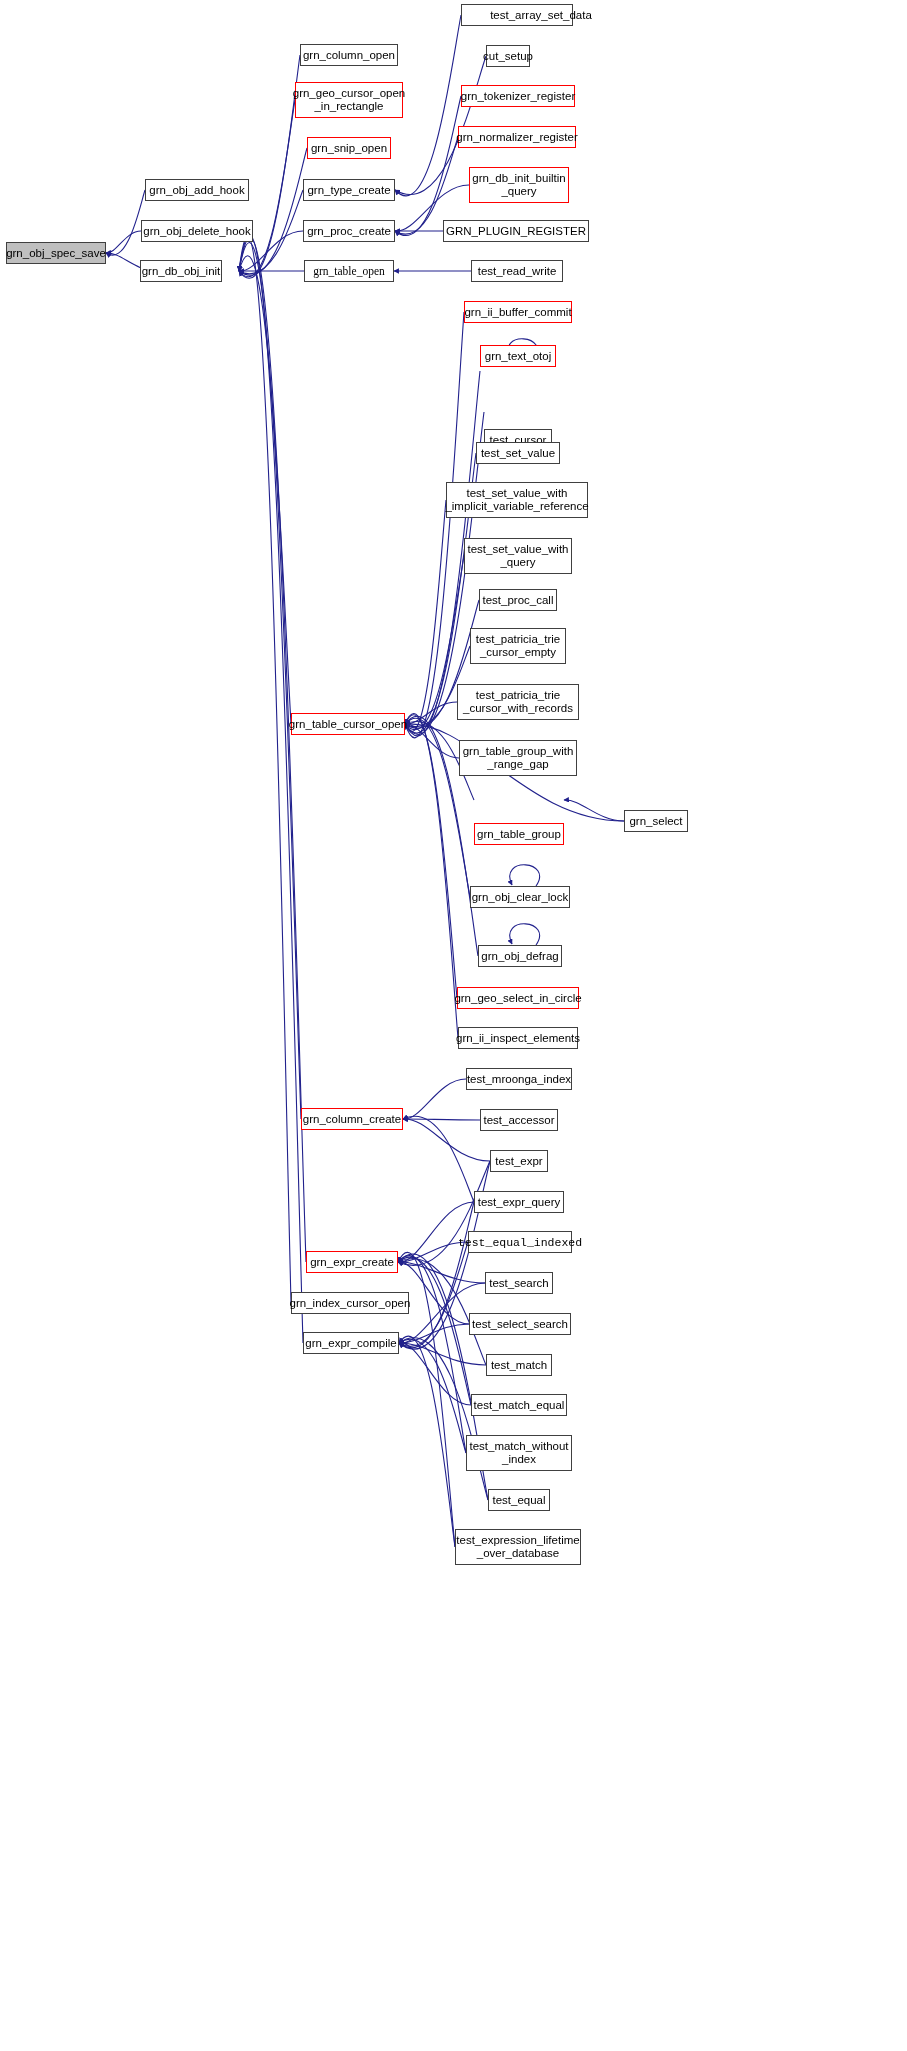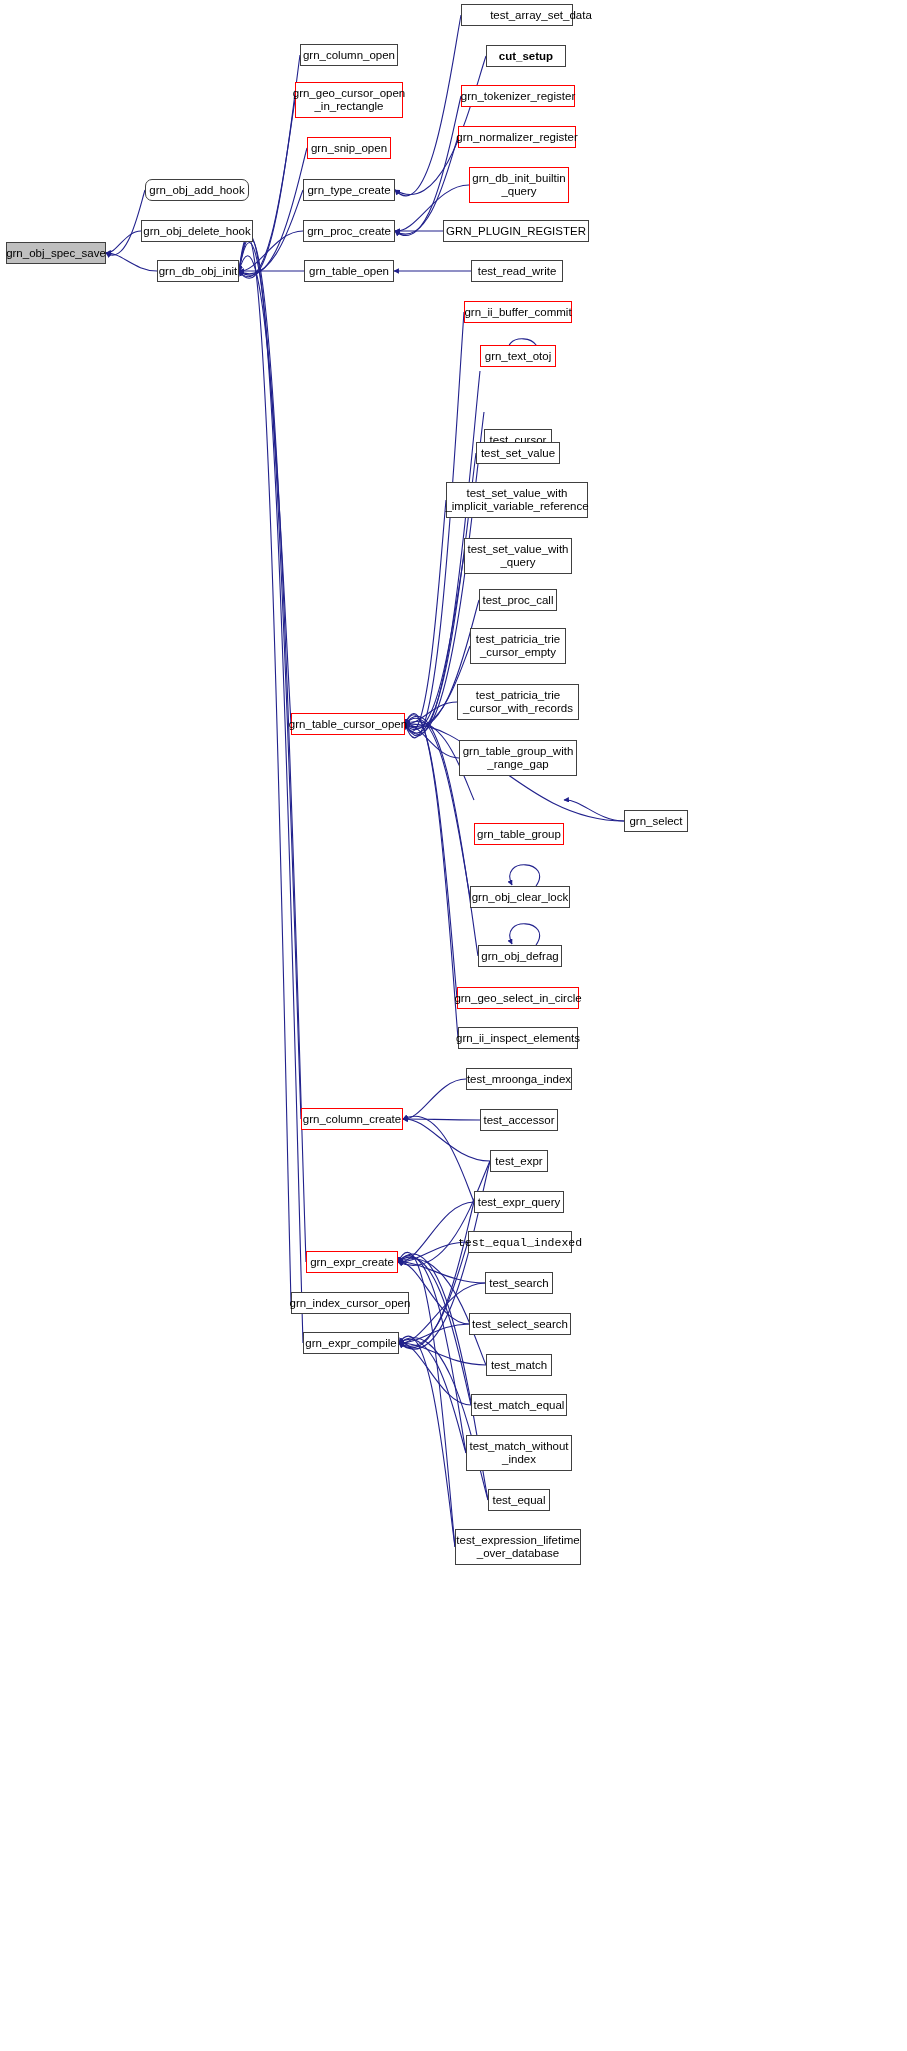--- a/index.html
+++ b/index.html
@@ -120,32 +120,32 @@
         <path d="M 469 1324 C 437.5 1324, 420 1343.95, 399 1343" marker-end="url(#arrow)"></path>
         <path d="M 486 1365 C 446.85 1365, 425.1 1341.9, 399 1343" marker-end="url(#arrow)"></path>
         <path d="M 471 1405 C 438.6 1405, 420.6 1339.9, 399 1343" marker-end="url(#arrow)"></path>
         <path d="M 466 1453 C 455.95 1420, 435.85 1318.8, 399 1343" marker-end="url(#arrow)"></path>
         <path d="M 488 1500 C 474.65 1452.9, 447.95 1308.46, 399 1343" marker-end="url(#arrow)"></path>
         <path d="M 455 1547 C 446.6 1485.8, 429.8 1298.12, 399 1343" marker-end="url(#arrow)"></path>
       </g>
   </svg>
   <div id="nodes">
       <div class="node root" style="left: 6px; top: 242px; width: 100px; height: 22px;">grn_obj_spec_save</div>
-      <div class="node" style="left: 145px; top: 179px; width: 104px; height: 22px; border-radius: 7px;">grn_obj_add_hook</div>
+      <div class="node" style="left: 145px; top: 179px; width: 104px; height: 22px;">grn_obj_add_hook</div>
       <div class="node" style="left: 141px; top: 220px; width: 112px; height: 22px;">grn_obj_delete_hook</div>
-      <div class="node" style="left: 157px; top: 260px; width: 82px; height: 22px;">grn_db_obj_init</div>
+      <div class="node" style="left: 140px; top: 260px; width: 82px; height: 22px;">grn_db_obj_init</div>
       <div class="node" style="left: 300px; top: 44px; width: 98px; height: 22px;">grn_column_open</div>
       <div class="node red" style="left: 295px; top: 82px; width: 108px; height: 36px;">grn_geo_cursor_open
 _in_rectangle</div>
       <div class="node red" style="left: 307px; top: 137px; width: 84px; height: 22px;">grn_snip_open</div>
       <div class="node" style="left: 303px; top: 179px; width: 92px; height: 22px;">grn_type_create</div>
       <div class="node" style="left: 303px; top: 220px; width: 92px; height: 22px;">grn_proc_create</div>
-      <div class="node" style="left: 304px; top: 260px; width: 90px; height: 22px;">grn_table_open</div>
+      <div class="node" style="left: 304px; top: 260px; width: 90px; height: 22px; font-family: Liberation Serif, serif;">grn_table_open</div>
       <div class="node" style="left: 461px; top: 4px; width: 112px; height: 22px; padding-left: 48px;">test_array_set_data</div>
-      <div class="node" style="left: 486px; top: 45px; width: 80px; height: 22px; font-weight: bold;">cut_setup</div>
+      <div class="node" style="left: 486px; top: 45px; width: 44px; height: 22px;">cut_setup</div>
       <div class="node red" style="left: 461px; top: 85px; width: 114px; height: 22px;">grn_tokenizer_register</div>
       <div class="node red" style="left: 458px; top: 126px; width: 118px; height: 22px;">grn_normalizer_register</div>
       <div class="node red" style="left: 469px; top: 167px; width: 100px; height: 36px;">grn_db_init_builtin
 _query</div>
       <div class="node" style="left: 443px; top: 220px; width: 146px; height: 22px;">GRN_PLUGIN_REGISTER</div>
       <div class="node" style="left: 471px; top: 260px; width: 92px; height: 22px;">test_read_write</div>
       <div class="node red" style="left: 464px; top: 301px; width: 108px; height: 22px;">grn_ii_buffer_commit</div>
       <div class="node red" style="left: 480px; top: 345px; width: 76px; height: 22px;">grn_text_otoj</div>
       <div class="node" style="left: 484px; top: 401px; width: 68px; height: 22px; margin-top: 28px;">test_cursor</div>
       <div class="node" style="left: 476px; top: 442px; width: 84px; height: 22px;">test_set_value</div>

